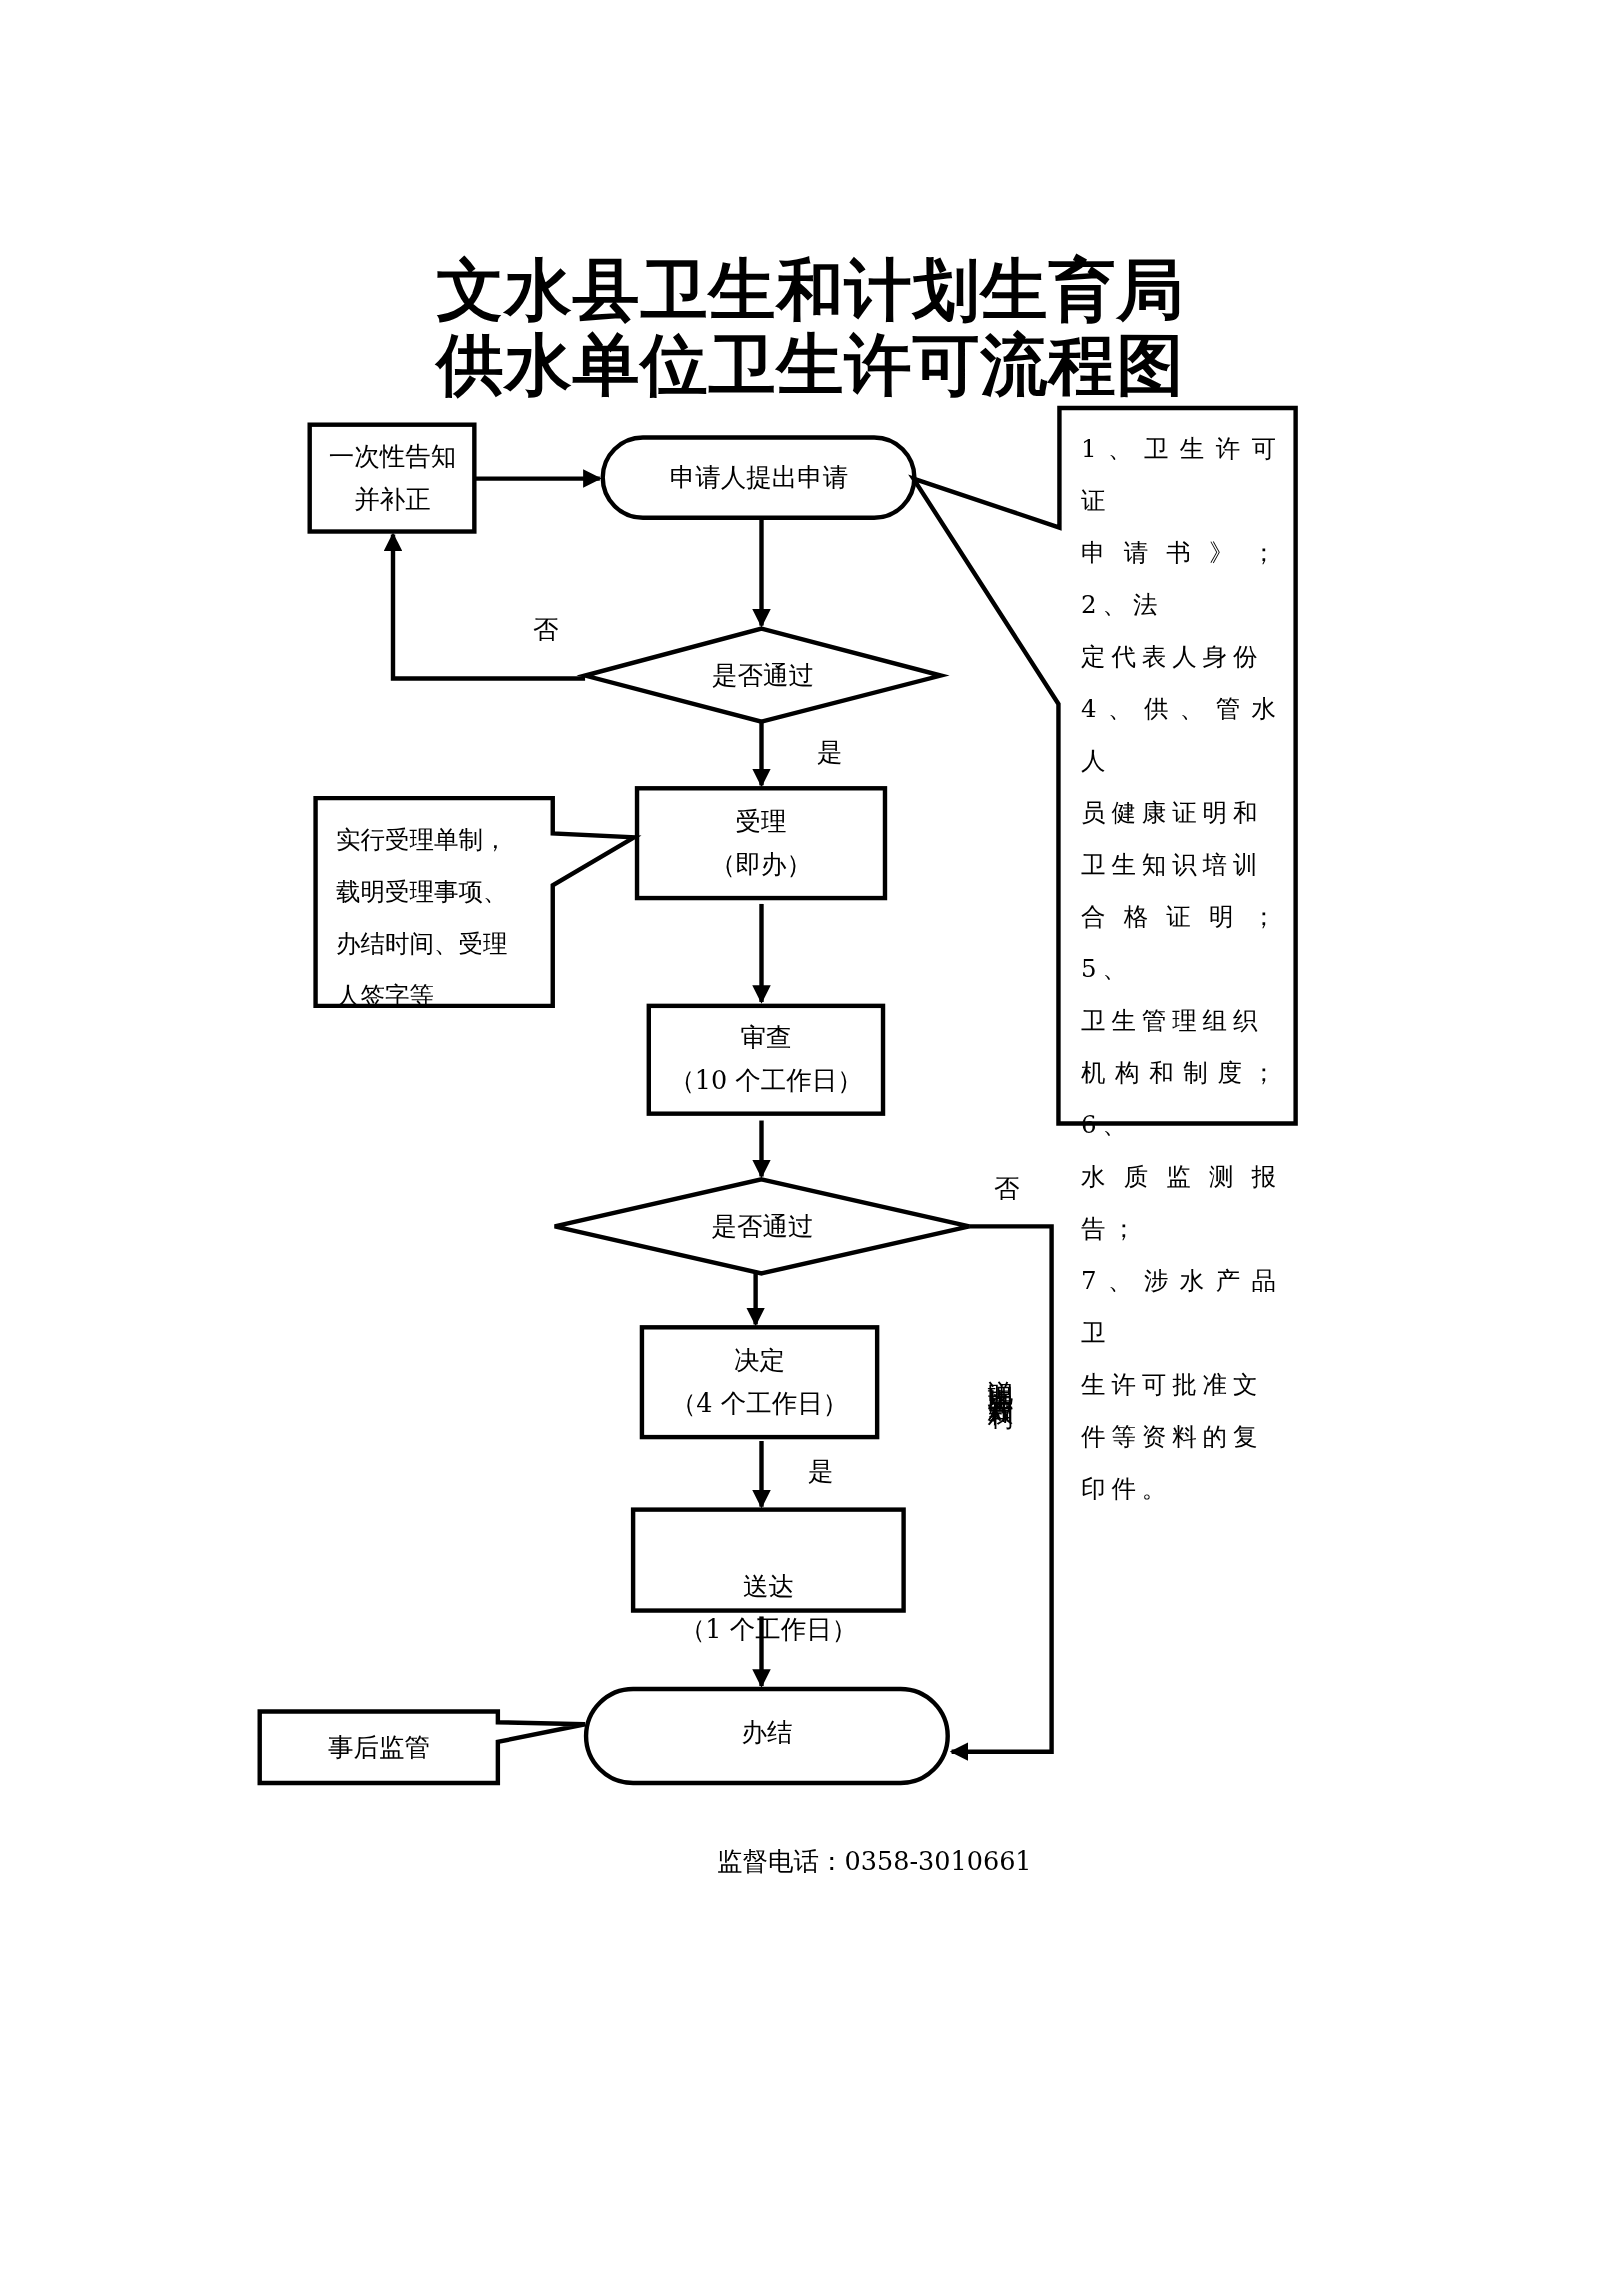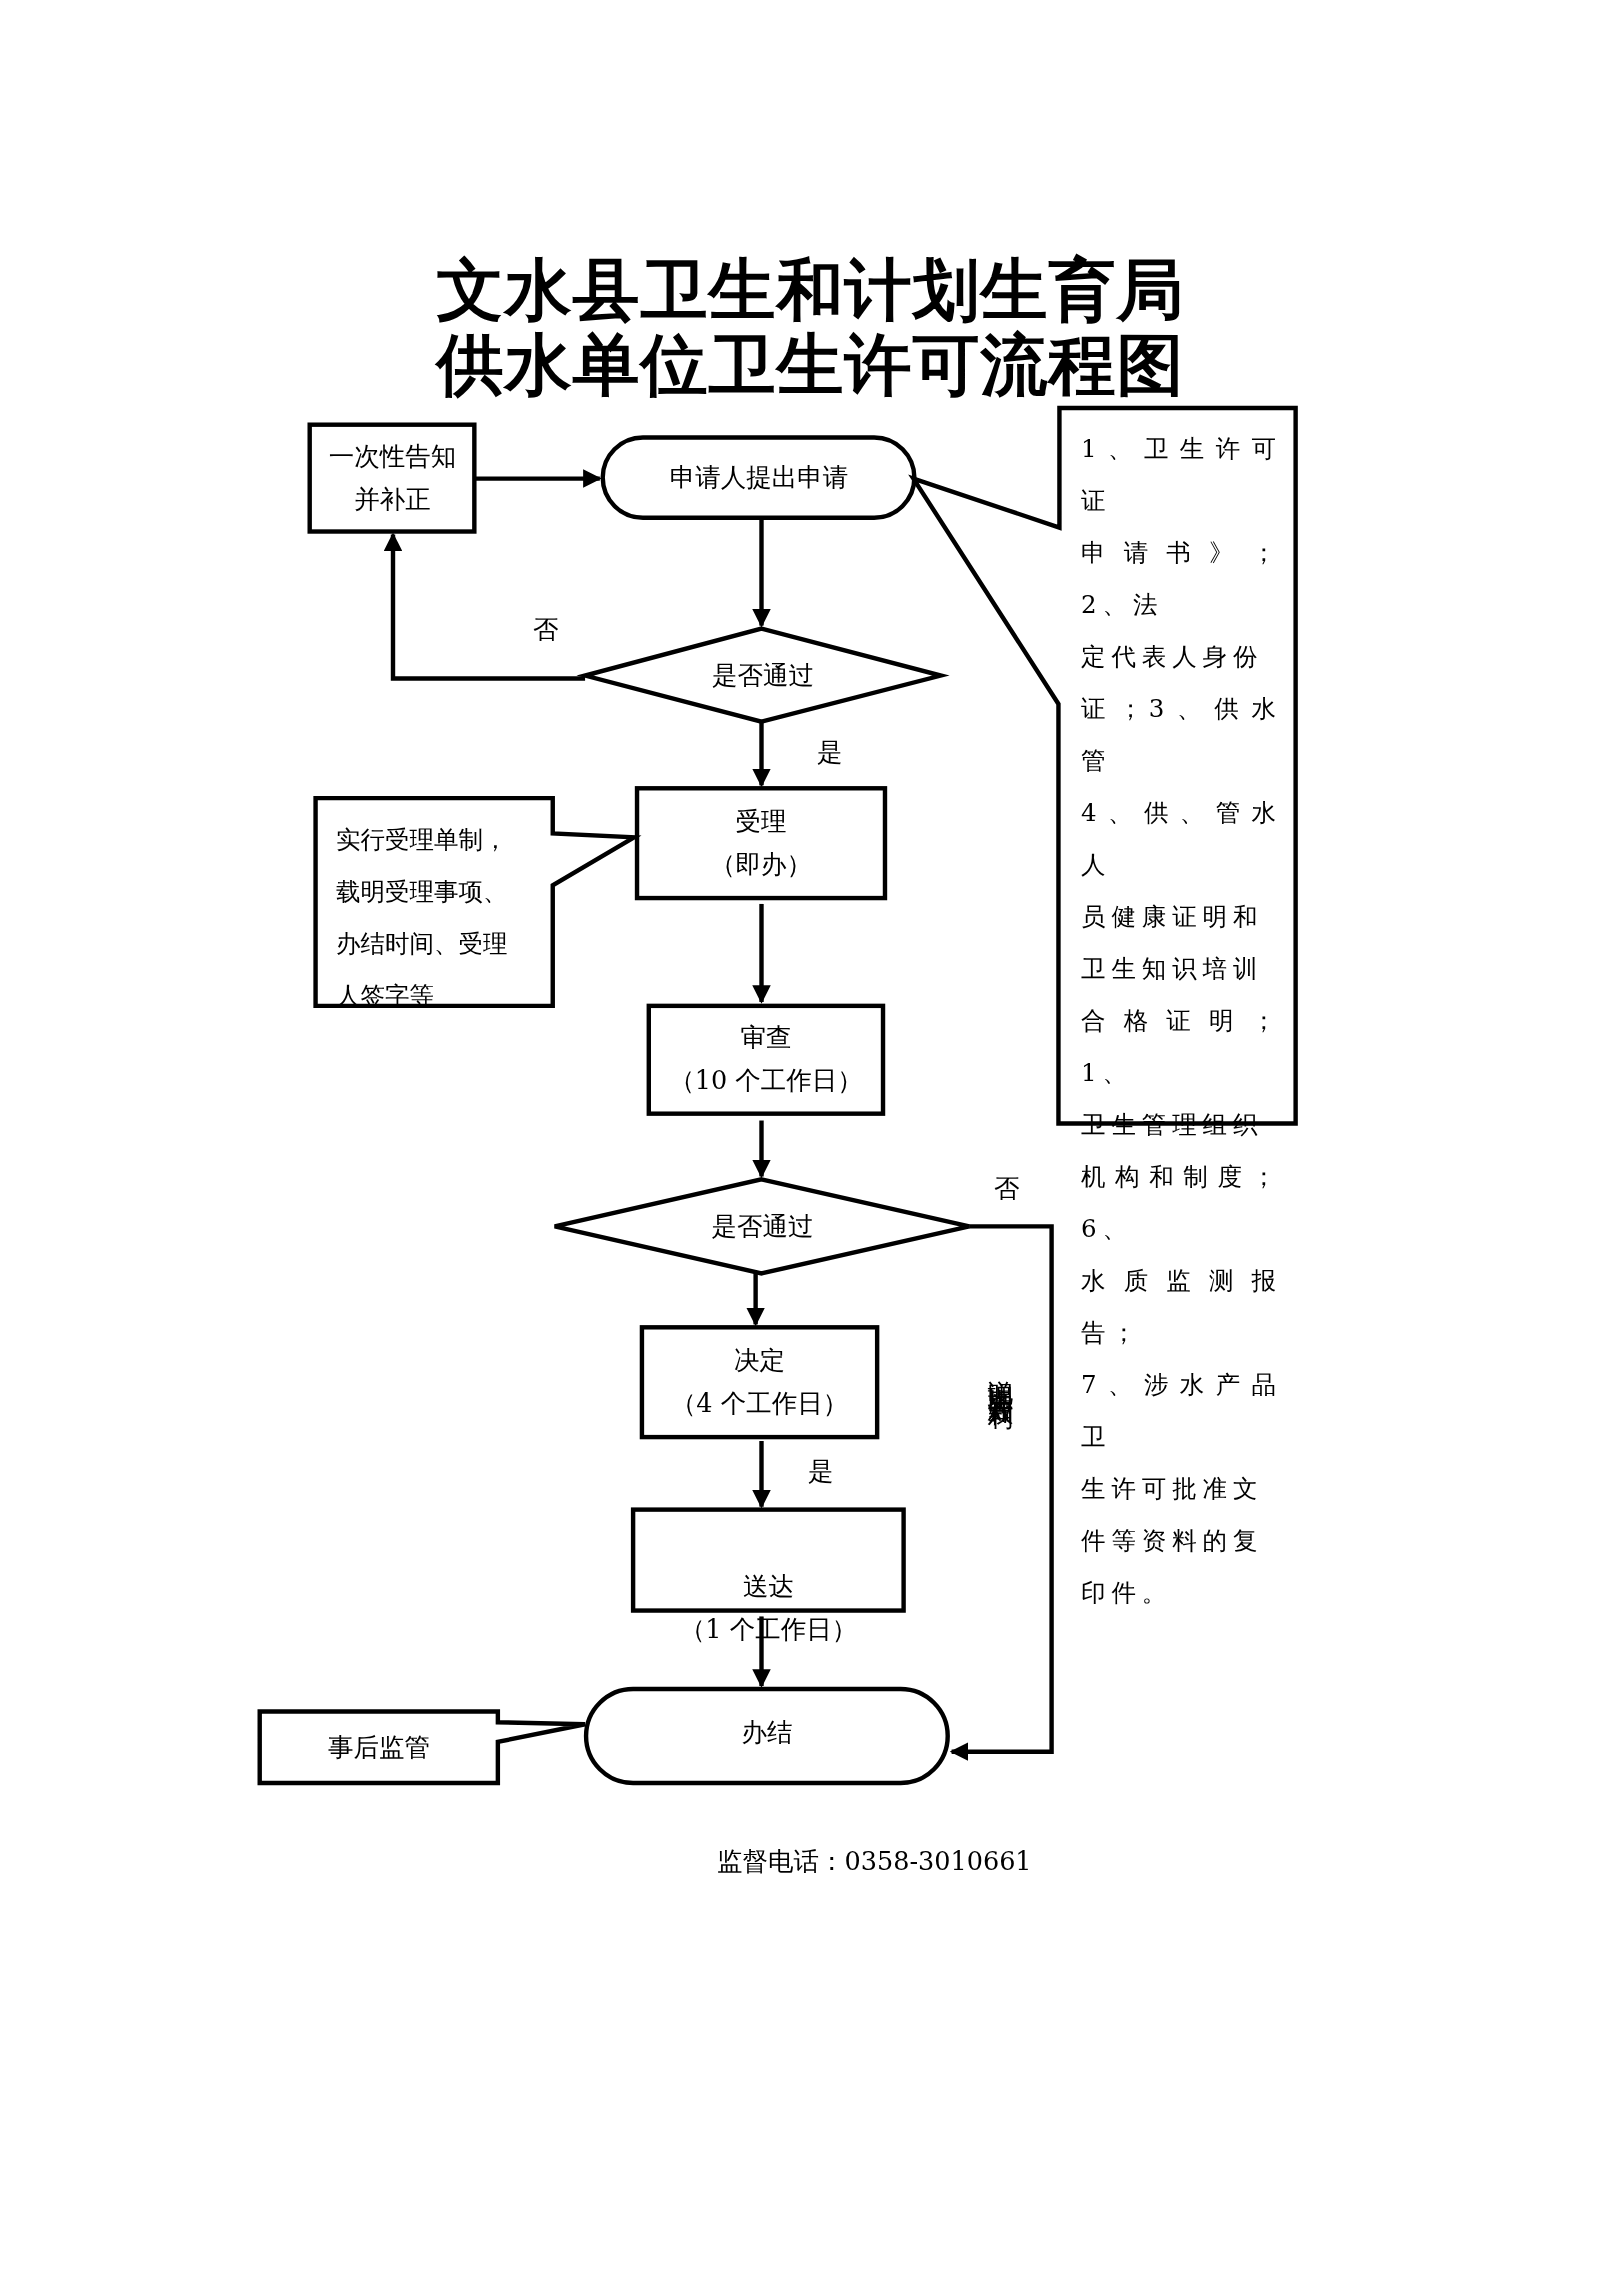--- a/index.html
+++ b/index.html
@@ -122,25 +122,24 @@
 <div class="box-text" style="left:586px; top:1711px; width:362px;">办结</div>
 
 <div class="vertical" style="left:984px; top:1360px;">说明理由并告知权利</div>
 
 <div class="box-text" style="left:260px; top:1726px; width:238px;">事后监管</div>
 
 <div class="note note-right" style="left:1081px; top:423px; width:201px;">
   <div>1、卫生许可证</div>
   <div>申请书》；2、法</div>
   <div>定代表人身份</div>
-  <div>证；3、供水管</div>
   <div>4、供、管水人</div>
   <div>员健康证明和</div>
   <div>卫生知识培训</div>
-  <div>合格证明；1、</div>
+  <div>合格证明；5、</div>
   <div>卫生管理组织</div>
   <div>机构和制度；6、</div>
   <div>水质监测报告；</div>
   <div>7、涉水产品卫</div>
   <div>生许可批准文</div>
   <div>件等资料的复</div>
   <div>印件。</div>
 </div>
 
 <div class="t phone" style="left:717px; top:1849px;"><span>监督电话：</span><span>0358-3010661</span></div>

